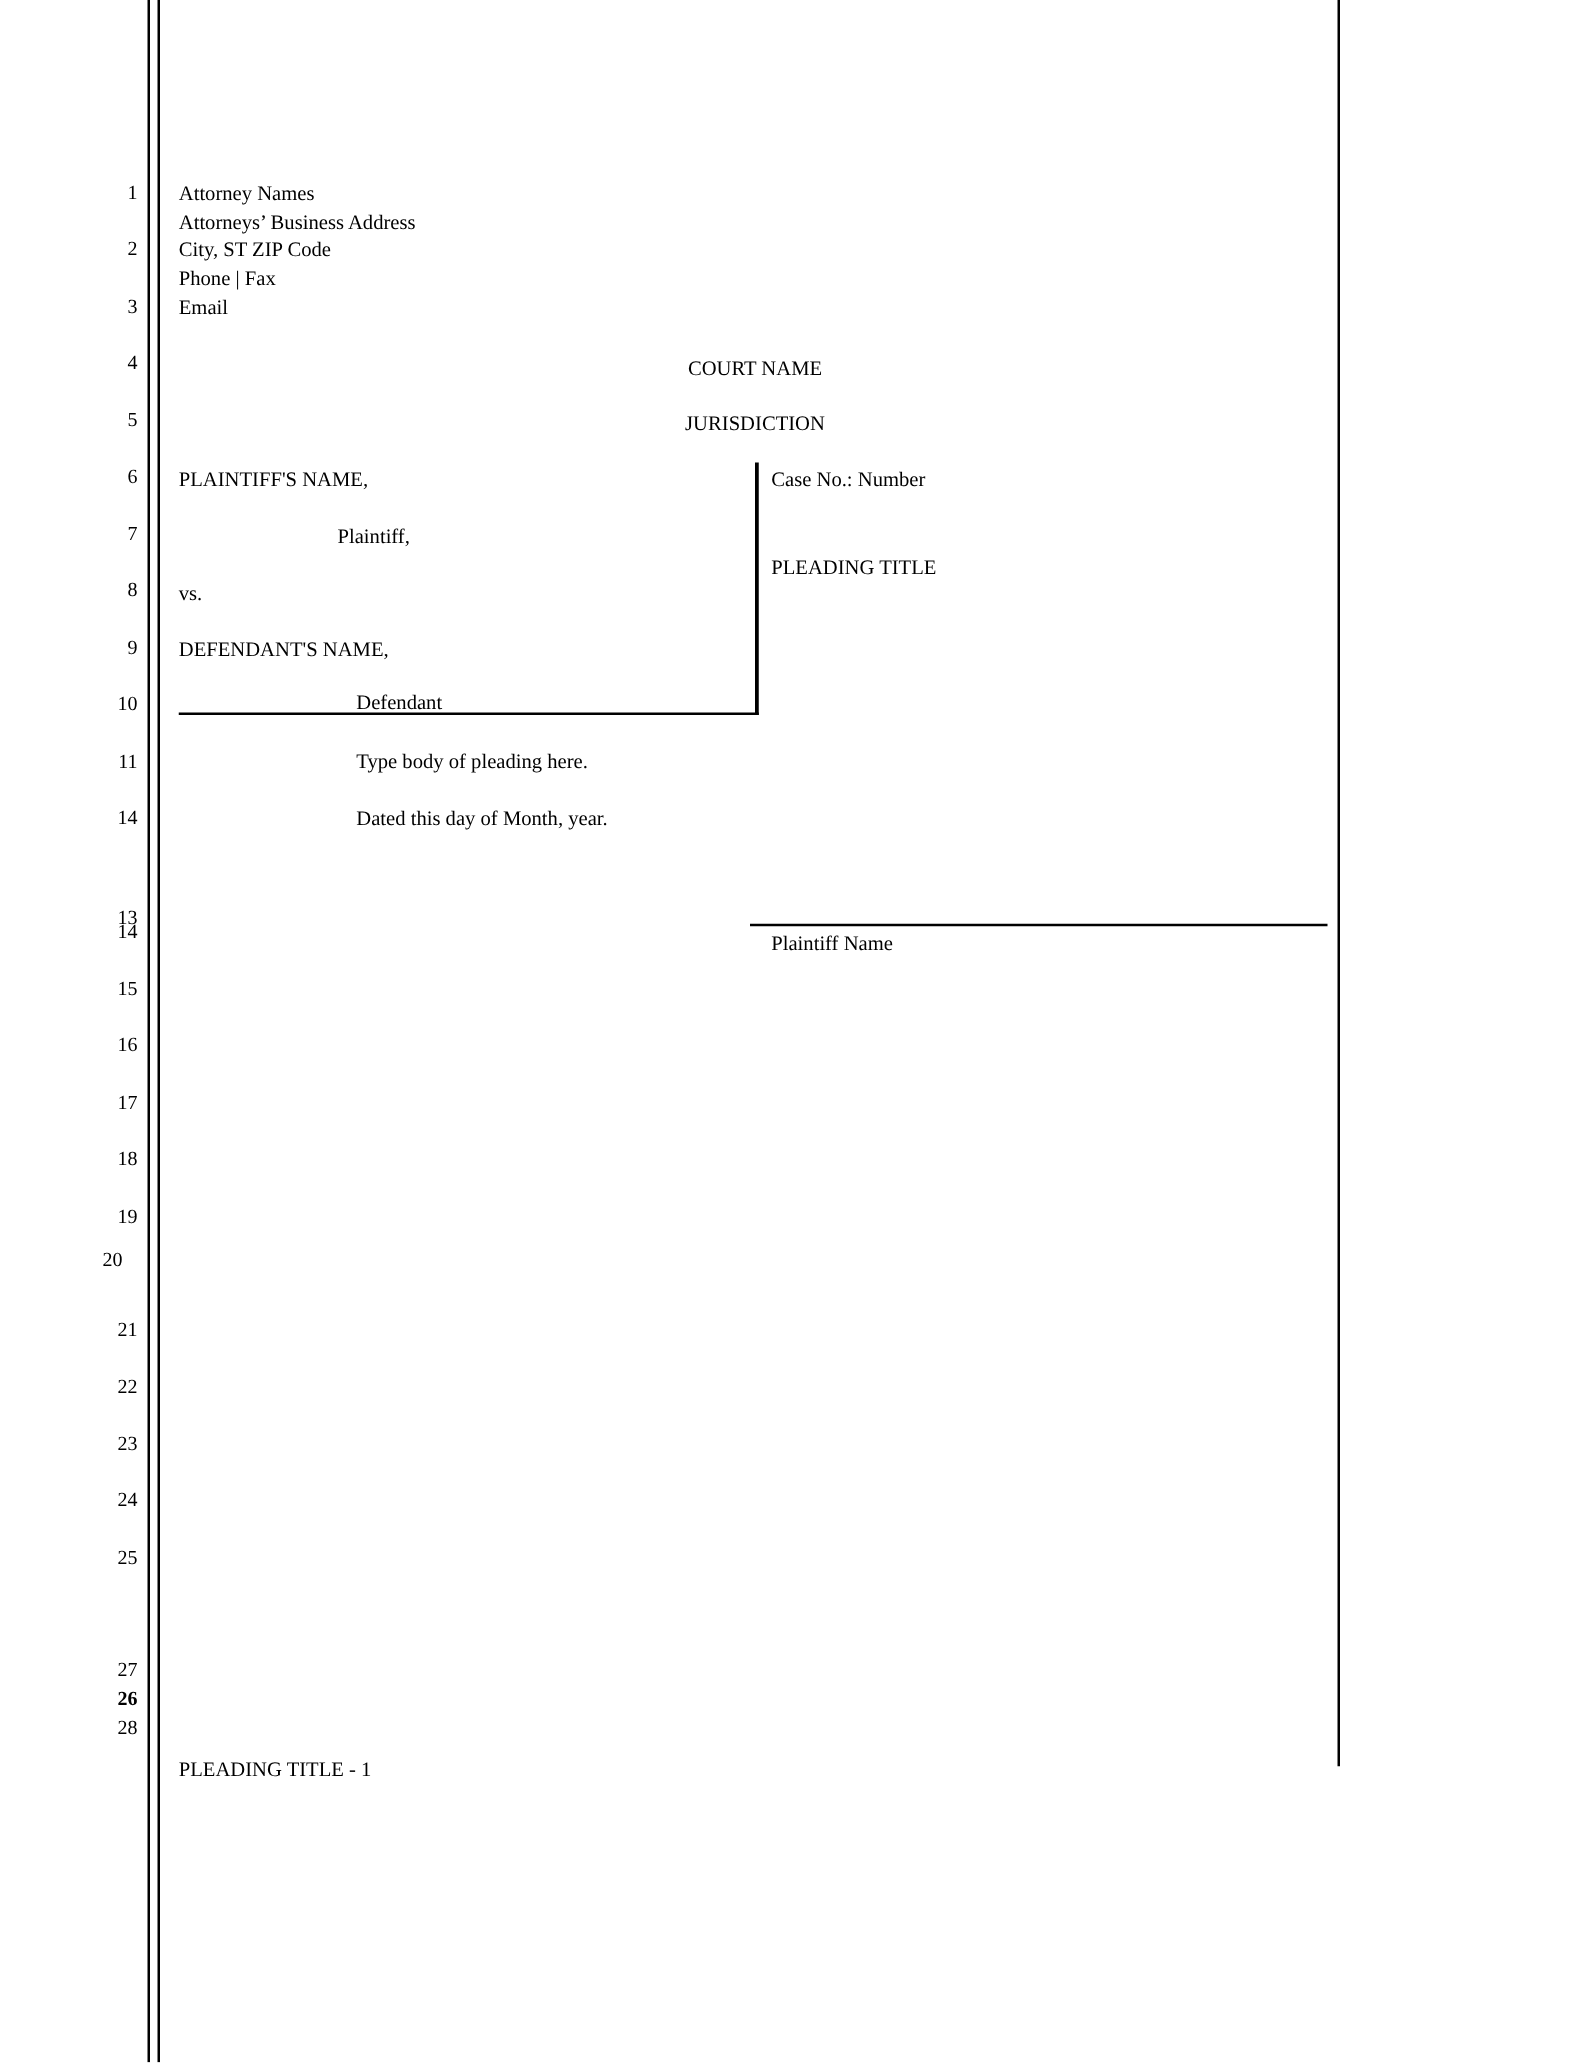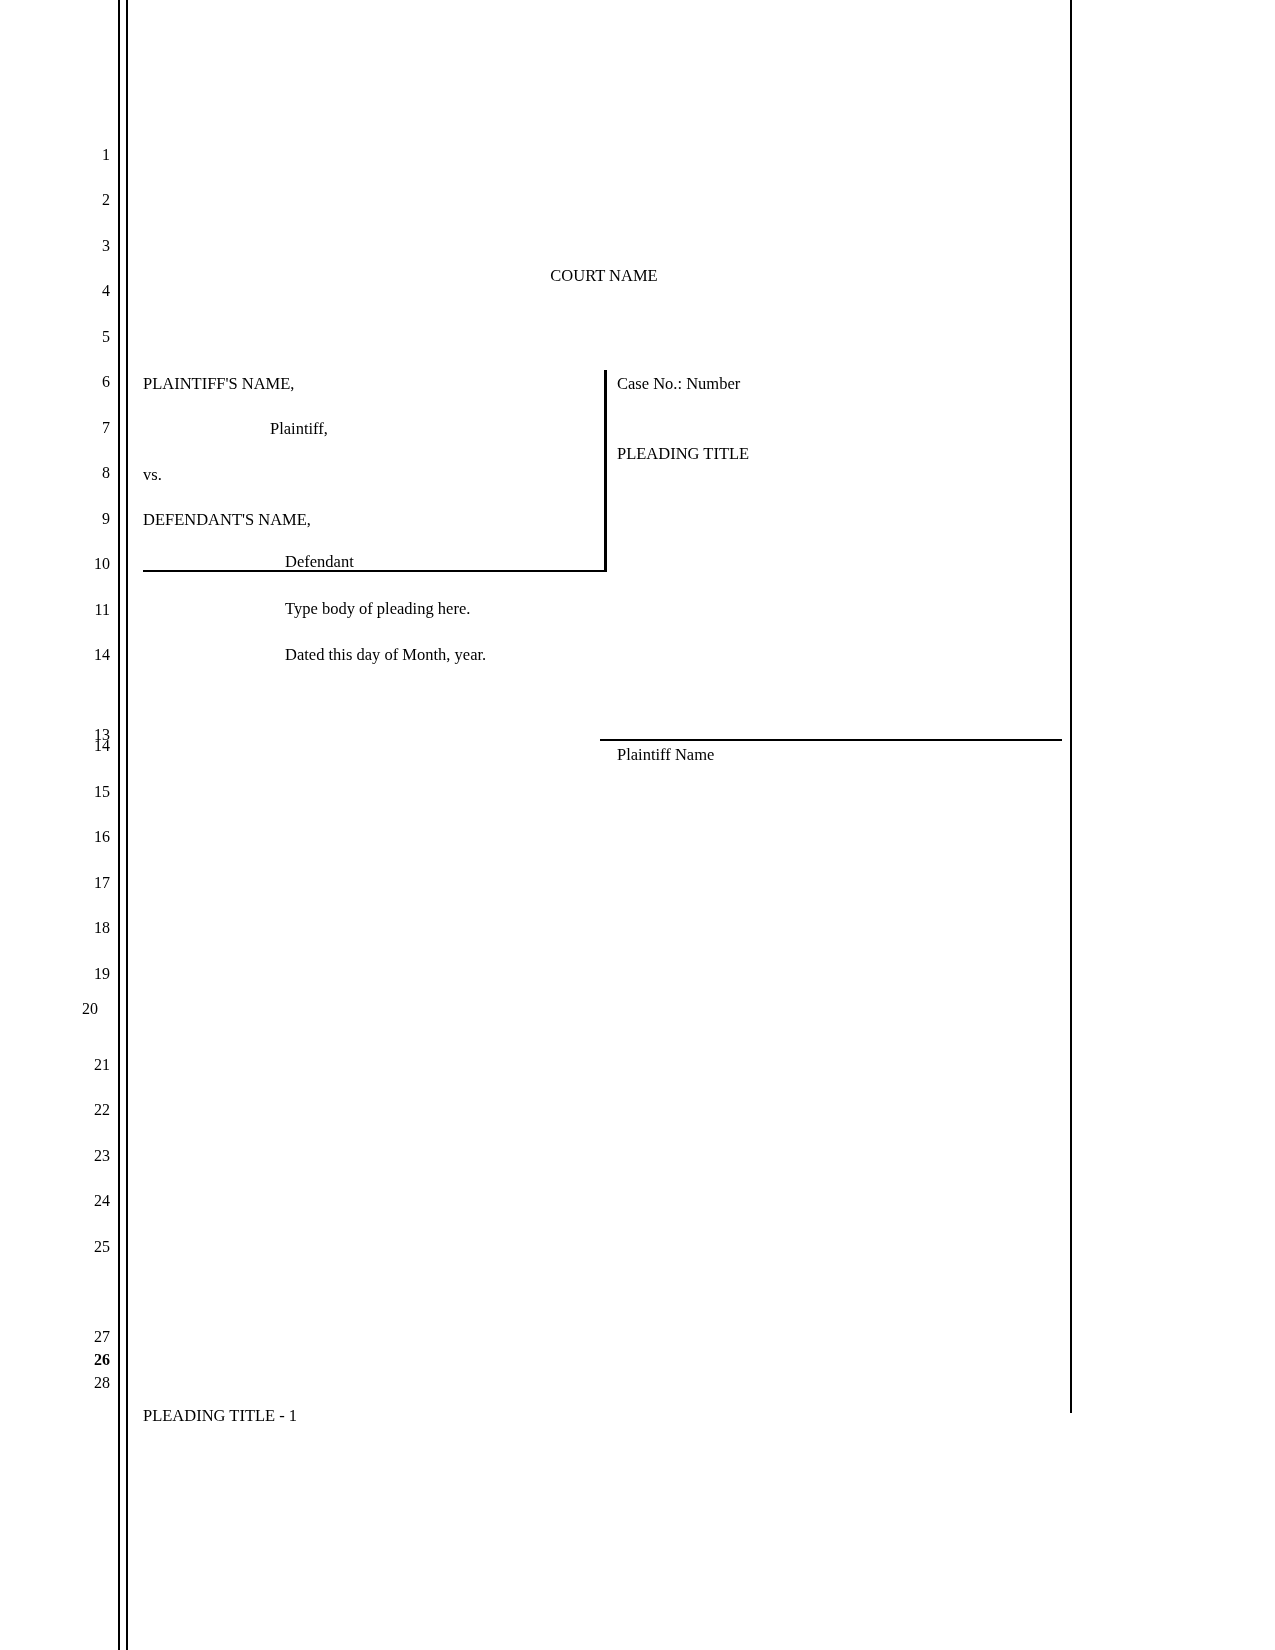--- a/index.html
+++ b/index.html
@@ -119,22 +119,30 @@
       <div class="line-number" style="top: 1053.6px;">21</div>
       <div class="line-number" style="top: 1099.08px;">22</div>
       <div class="line-number" style="top: 1144.56px;">23</div>
       <div class="line-number" style="top: 1190.04px;">24</div>
       <div class="line-number" style="top: 1235.52px;">25</div>
       <div class="line-number" style="top: 1349px; font-weight: bold;">26</div>
       <div class="line-number" style="top: 1326.48px;">27</div>
       <div class="line-number" style="top: 1371.96px;">28</div>
     </div>
 
+  <div class="attorney-block">
+    <div>Attorney Names</div>
+    <div>Attorneys’ Business Address</div>
+    <div>City, ST ZIP Code</div>
+    <div>Phone | Fax</div>
+    <div>Email</div>
+  </div>
 
-  <div class="txt centered" style="top: 265px;">COURT NAME</div>
+  <div class="txt centered" style="top: 284px;">COURT NAME</div>
+  <div class="txt centered" style="top: 328px;">JURISDICTION</div>
 
   <div class="caption-v-rule"></div>
   <div class="caption-h-rule"></div>
 
   <div class="txt" style="left: 143px; top: 373px;">PLAINTIFF'S NAME,</div>
   <div class="txt" style="left: 270px; top: 418px;">Plaintiff,</div>
   <div class="txt" style="left: 143px; top: 464px;">vs.</div>
   <div class="txt" style="left: 143px; top: 509px;">DEFENDANT'S NAME,</div>
   <div class="txt" style="left: 285px; top: 551px;">Defendant</div>
 

